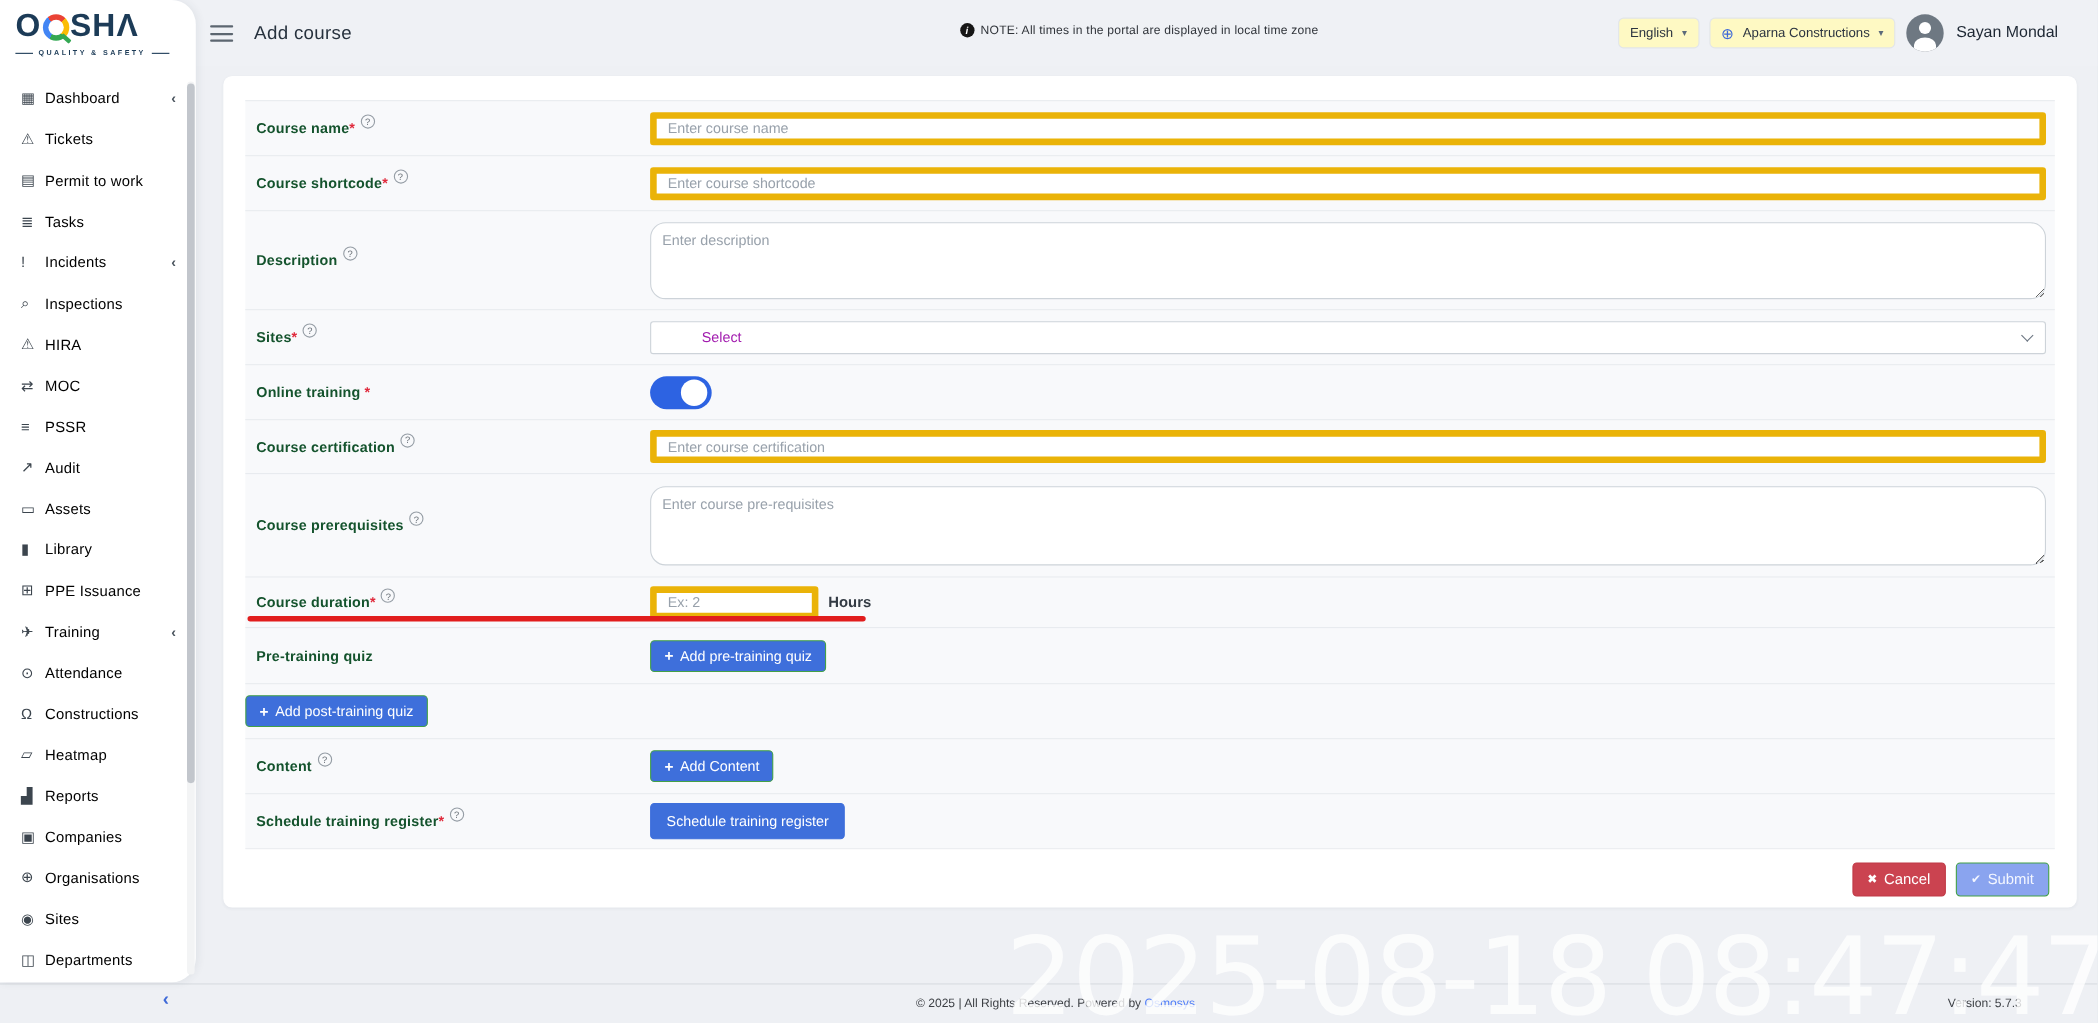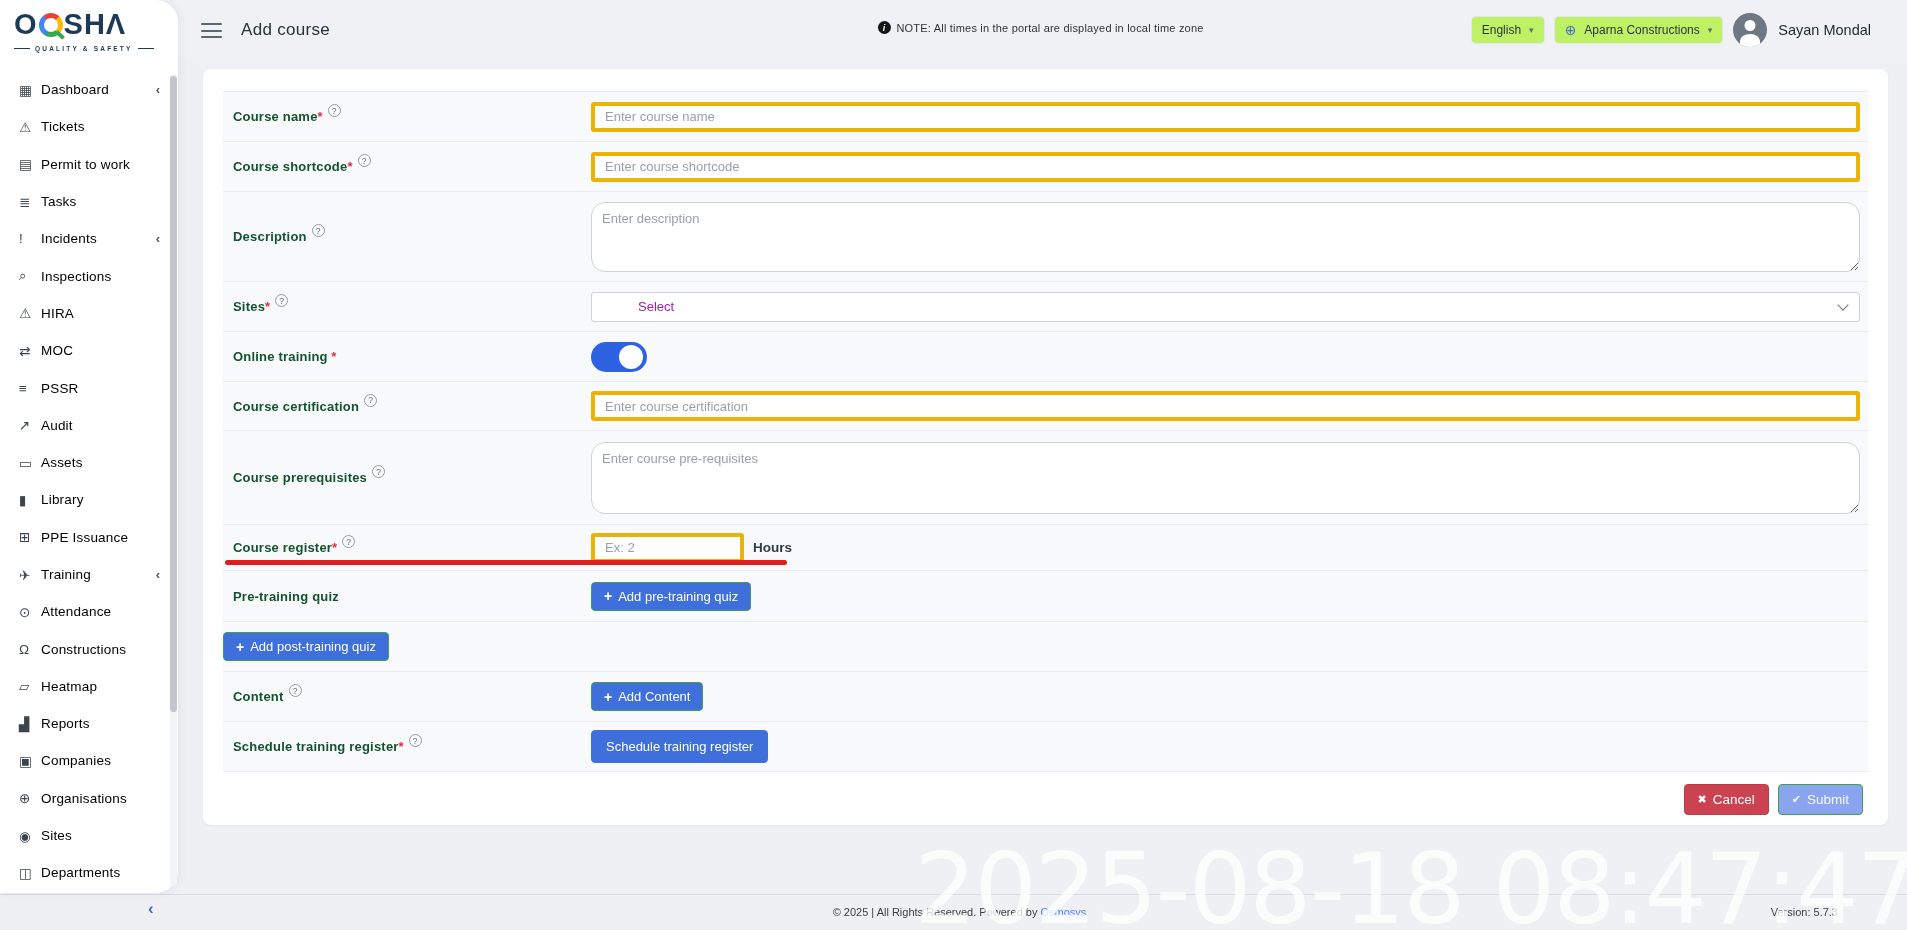--- a/index.html
+++ b/index.html
@@ -23,51 +23,51 @@
   #nav { position:absolute; top:71px; left:0; right:8px; }
   .nav-item { display:flex; align-items:center; height:37.3px; padding:0 10px 0 19px; cursor:pointer; color:#454f59; }
   .nav-icon { width:22px; font-size:13.5px; color:#3c454e; flex:0 0 22px; text-align:left; }
   .nav-label { font-size:13.5px; letter-spacing:.2px; color:#000000; }
   .nav-chevron { margin-left:auto; font-size:13px; color:#4a545e; font-weight:700; }
   #sidebar-scrollbar { position:absolute; right:1px; top:74px; width:7px; height:812px; background:#f3f4f5; border-radius:4px; }
   #sidebar-scroll-thumb { position:absolute; right:0; top:2px; width:7px; height:636px; background:#c2c6cc; border-radius:4px; }
   #sidebar-collapse { position:absolute; left:148px; top:899px; font-size:17px; font-weight:700; color:#3f6ad8; cursor:pointer; z-index:6; }
 
   
-  #header { position:absolute; left:174px; top:0; right:0; height:60px; background:#eff1f5; }
+  #header { position:absolute; left:164px; top:0; right:0; height:60px; background:#eff1f5; }
   #hamburger { position:absolute; left:27px; top:23px; width:21px; height:15px; display:flex; flex-direction:column; justify-content:space-between; cursor:pointer; }
   #hamburger span { display:block; height:2px; background:#5c6670; border-radius:1px; }
   #page-title { position:absolute; left:67px; top:20px; font-size:17px; color:#27323e; font-weight:500; letter-spacing:.3px; }
   #note-bar { position:absolute; left:50%; transform:translateX(-50%); top:21px; display:flex; align-items:center; gap:6px; }
   .info-dot { width:13px; height:13px; border-radius:50%; background:#161616; color:#fff; font-size:9px; font-weight:700;
               display:flex; align-items:center; justify-content:center; font-style:italic; }
   #note-text { font-size:11px; color:#30343a; letter-spacing:.2px; }
   #header-right { position:absolute; right:36px; top:0; height:60px; display:flex; align-items:center; gap:11px; }
-  .pill { background:#bef264; border-radius:4px; padding:6px 10px; display:flex; align-items:center; gap:8px; cursor:pointer;
+  .pill { background:#fef9c3; border-radius:4px; padding:6px 10px; display:flex; align-items:center; gap:8px; cursor:pointer;
           box-shadow:0 0 0 1px rgba(210,214,220,.45);text-align:right; }
   .pill-text { font-size:12px; color:#2c3440; }
   .caret { font-size:9px; color:#5b6a7a; }
   .globe-glyph { font-size:14px; color:#3f6ad8; line-height:1; }
   #avatar { width:34px; height:34px; border-radius:50%; background:#6e7882; position:relative; overflow:hidden; flex:0 0 34px; cursor:pointer; }
   #avatar::before { content:""; position:absolute; top:7px; left:50%; transform:translateX(-50%); width:11px; height:11px; border-radius:50%; background:#fff; }
   #avatar::after { content:""; position:absolute; top:21px; left:50%; transform:translateX(-50%); width:20px; height:14px; border-radius:50% 50% 0 0; background:#fff; }
   #user-name { font-size:14.5px; color:#1d2733; }
 
   
   #card { position:absolute; left:203px; top:69px; width:1685px; height:756px; background:#fff; border-radius:8px;
           box-shadow:0 1px 3px rgba(40,50,70,.05); }
   #rows { position:absolute; left:20px; right:20px; top:22px; border-bottom:1px solid #e8ebef; }
   .frow { display:flex; background:#f8f9fb; border-top:1px solid #e8ebef; }
   .label-col { flex:0 0 368px; display:flex; align-items:center; padding-left:10px; }
   .flabel { font-size:13px; font-weight:700; color:#14532d; letter-spacing:.2px; }
   .req { color:#e02b3d; font-weight:700; font-size:13px; white-space:pre; }
   .help-icon { width:13px; height:13px; border:1px solid #959da5; border-radius:50%; color:#6a7178; font-size:8.5px;
                display:inline-flex; align-items:center; justify-content:center; margin-left:5px; position:relative; top:-6px; font-weight:400; }
   .field-col { flex:1; display:flex; align-items:center; padding-right:8px; }
-  .tinput { width:100%; height:30px; border:4px solid #eab308; border-radius:3px; padding:0 10px; font-size:13px;
+  .tinput { width:100%; height:30px; border:6px solid #eab308; border-radius:3px; padding:0 10px; font-size:13px;
             font-family:"Liberation Sans","DejaVu Sans",sans-serif; color:#333; background:#fff; outline:none; }
   .tinput::placeholder, textarea::placeholder { color:#98a1ab; opacity:1; }
   textarea.tarea { width:100%; height:70px; border:1px solid #cdd3d9; border-radius:14px; padding:8px 10px; font-size:13px;
             font-family:"Liberation Sans","DejaVu Sans",sans-serif; color:#333; background:#fff; resize:vertical; outline:none; }
   .select-box { width:100%; height:30px; border:1px solid #cdd3d9; border-radius:3px; background:#fff; display:flex;
                 align-items:center; justify-content:space-between; padding:0 12px 0 10px; cursor:pointer; }
   .select-value { font-size:13px; color:#a21caf;margin-left:36px; }
   .chev-down { width:8px; height:8px; border-right:1.6px solid #6a7480; border-bottom:1.6px solid #6a7480; transform:rotate(45deg); margin-top:-4px; }
   .toggle { width:56px; height:30px; border-radius:15px; background:#2d63e2; position:relative; cursor:pointer; }
   .toggle-knob { position:absolute; top:3px; right:4px; width:24px; height:24px; border-radius:50%; background:#fff; }
@@ -358,21 +358,21 @@
           <span class="flabel">Course prerequisites</span>
           <span class="help-icon">?</span>
         </div>
         <div class="field-col">
           <textarea class="tarea" style="height: 72px;" placeholder="Enter course pre-requisites"></textarea>
         </div>
       </div>
 
       <div class="frow" style="height:46px">
         <div class="label-col">
-          <span class="flabel">Course register</span>
+          <span class="flabel">Course duration</span>
             <span class="req">*</span>
           <span class="help-icon">?</span>
         </div>
         <div class="field-col">
           <input class="tinput w-duration" type="text" placeholder="Ex: 2" style="">
           <span class="suffix">Hours</span>
         </div>
       </div>
 
       <div class="frow" style="height:51px">

